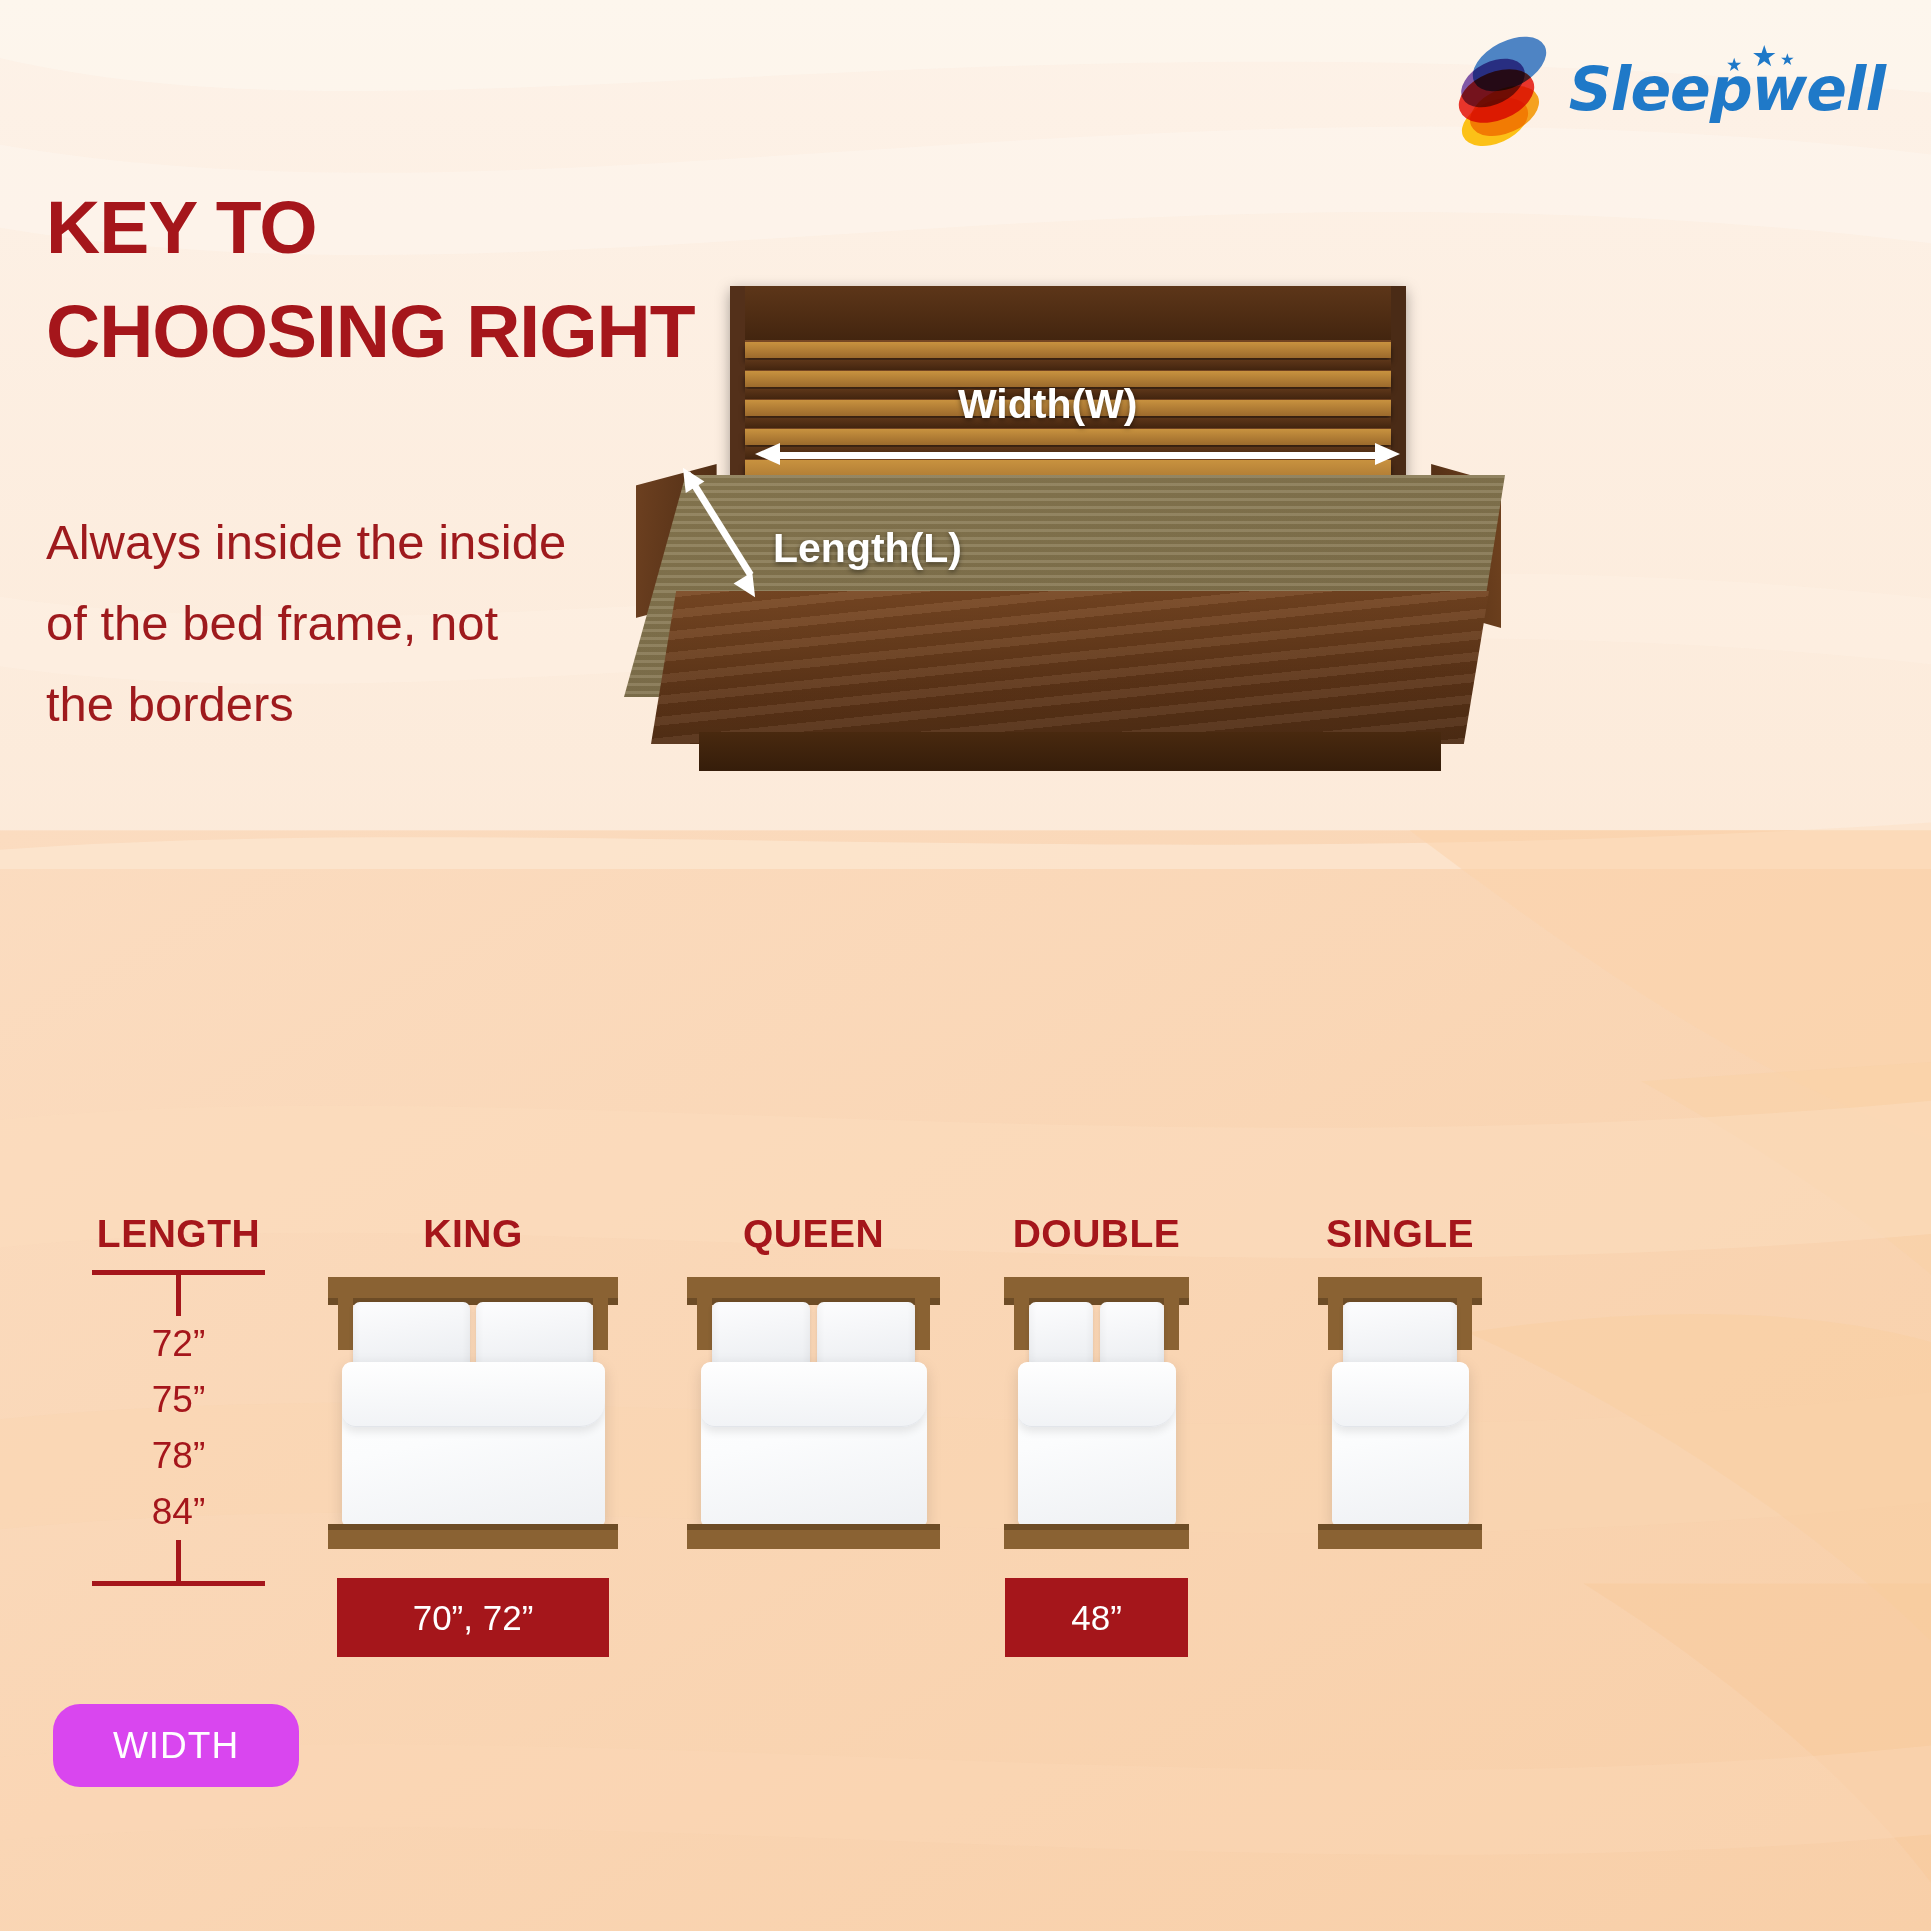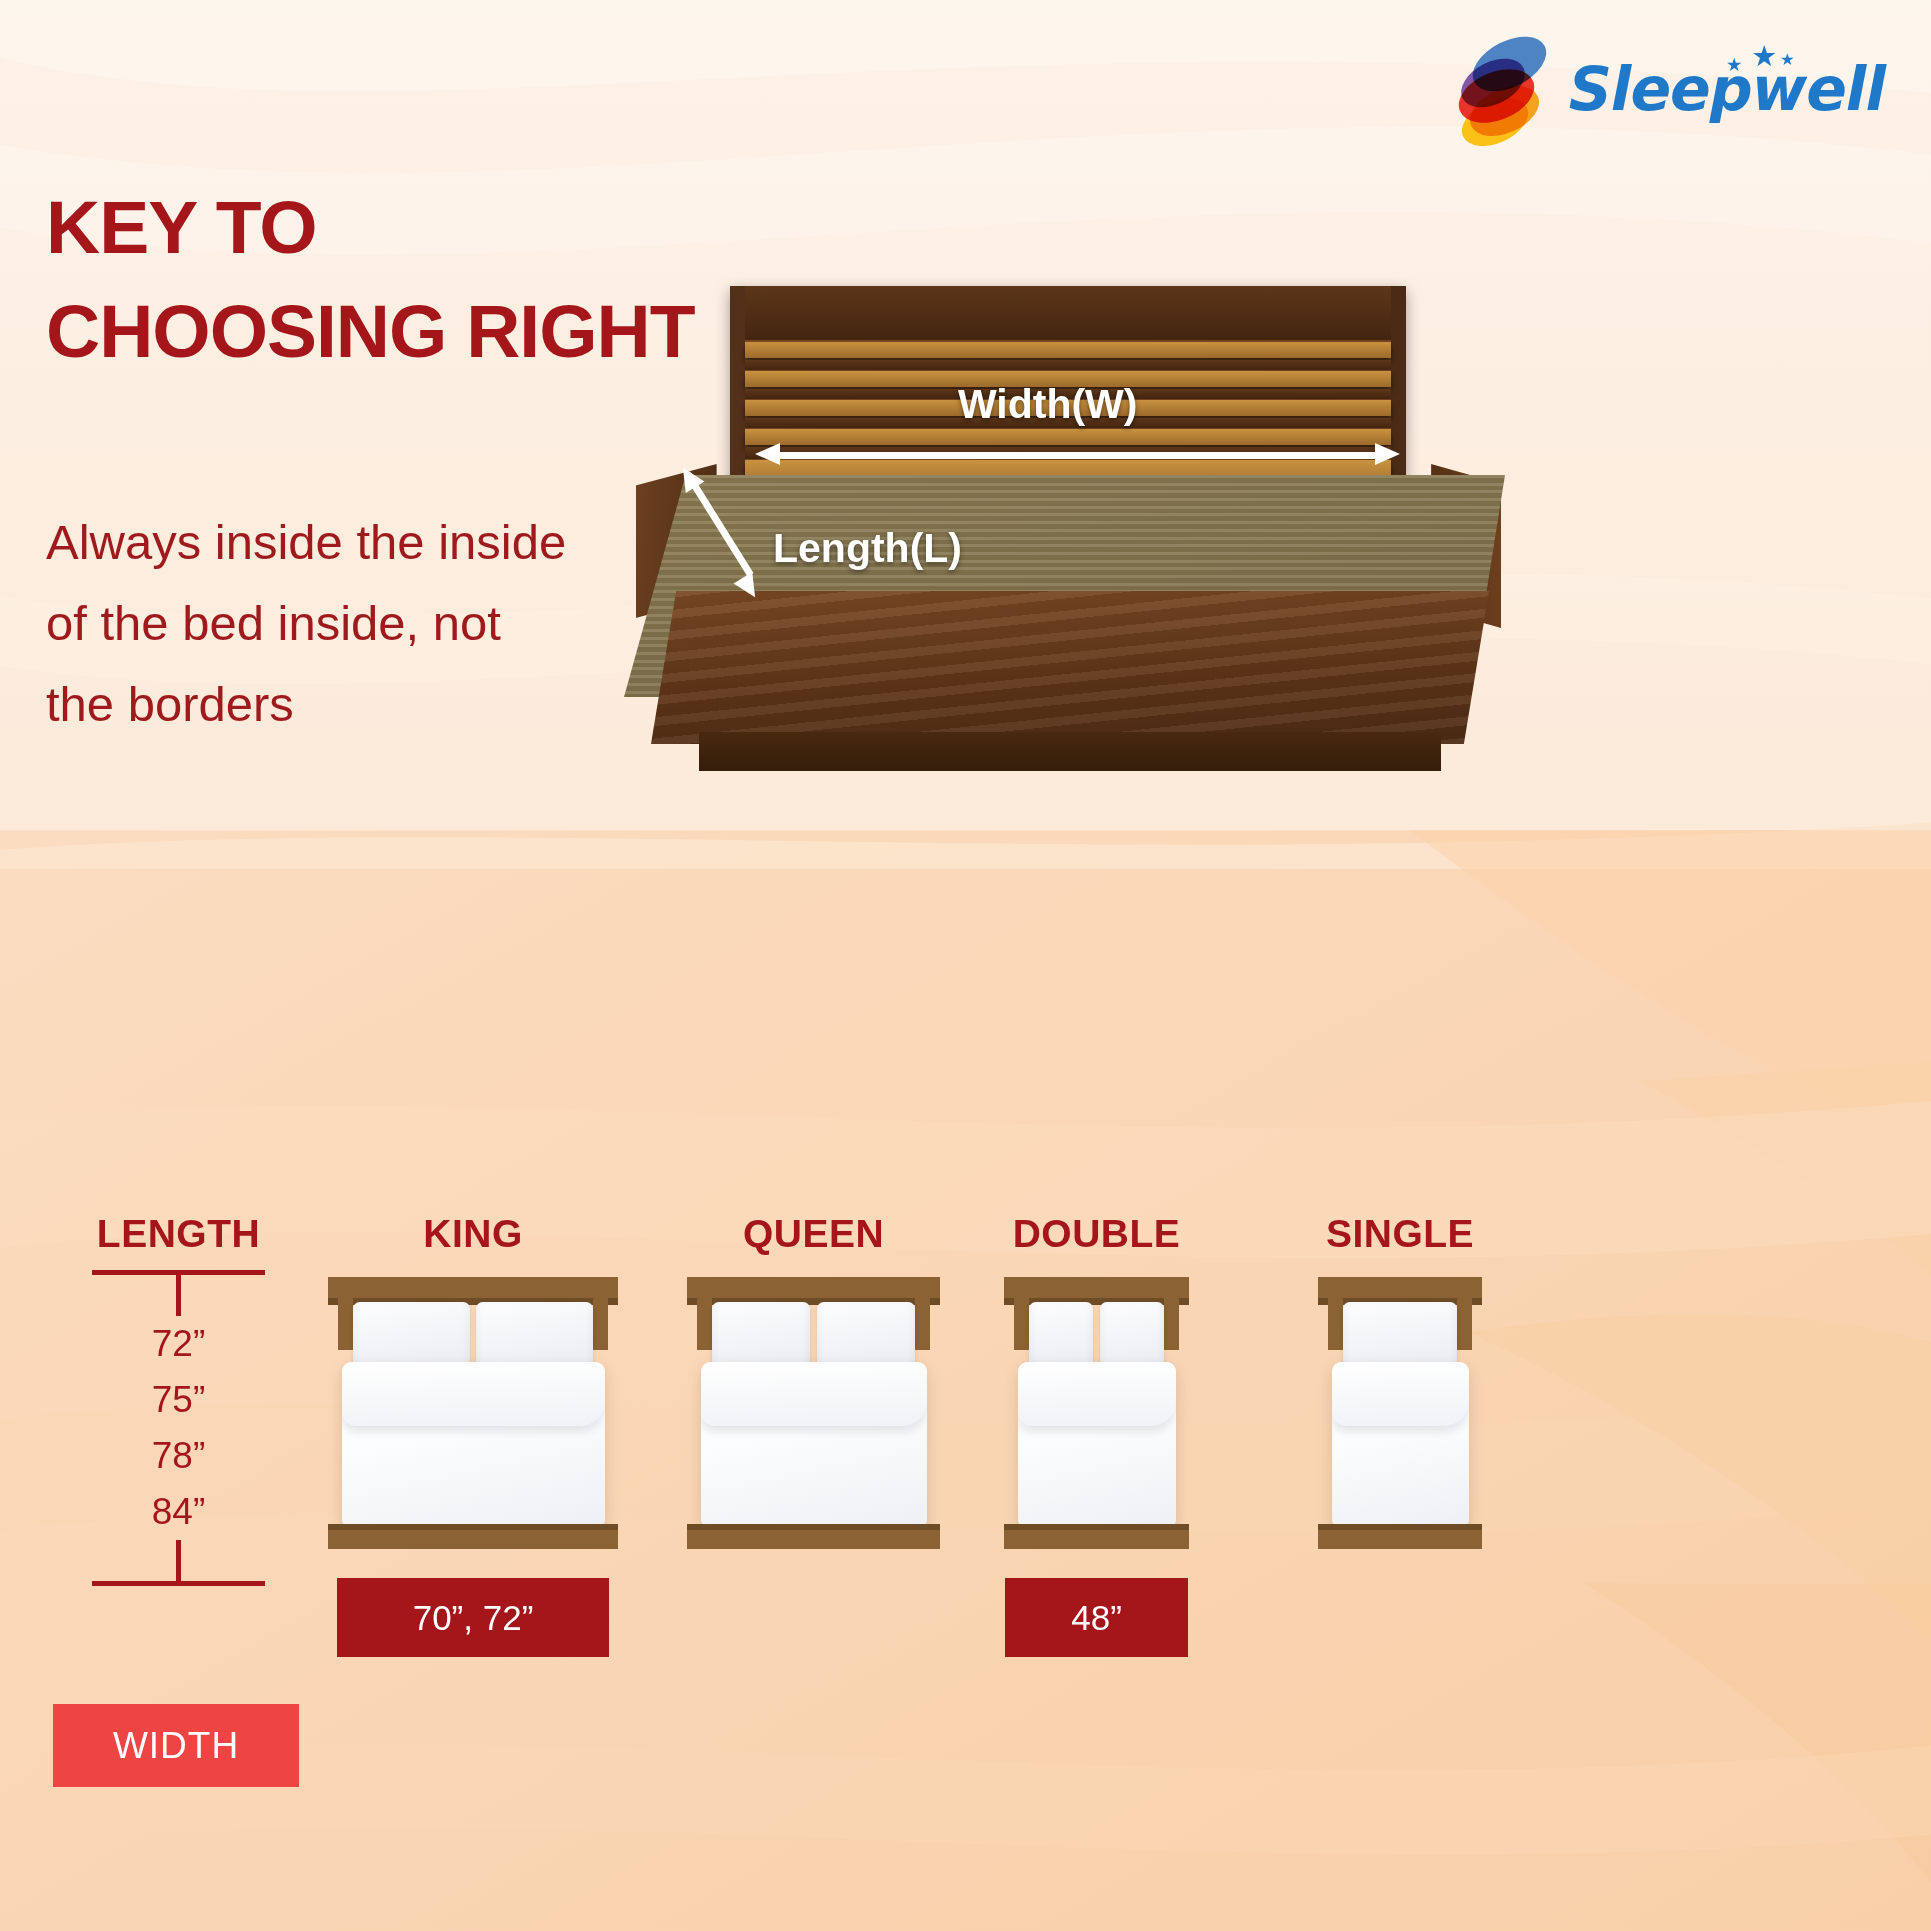--- a/index.html
+++ b/index.html
@@ -112,23 +112,23 @@
   }
   .brk { position:relative; height:46px; }
   .brk .bar { position:absolute; left:34px; right:34px; height:5.8px; background:#a5161b; }
   .brk .tick { position:absolute; left:50%; margin-left:-2.9px; width:5.8px; height:41px; background:#a5161b; }
   .brk.top .bar { top:0; } .brk.top .tick { top:5.8px; }
   .brk.bot .bar { bottom:0; } .brk.bot .tick { bottom:5.8px; }
   .len-val { font-size:37px; color:#a5161b; line-height:1.52; font-weight:normal; }
 
   #width-chip {
     position:absolute; left:53px; top:1704px; width:246px; height:83px;
-    background:#ef4444; color:#fff; z-index:5;
+    background:#d946ef; color:#fff; z-index:5;
     display:flex; align-items:center; justify-content:center;
-    font-size:37px; letter-spacing:1px;
+    font-size:37px; letter-spacing:1px;border-radius:27px;
   }
 
   
   .col { position:absolute; z-index:5; }
   .col-title {
     text-align:center; font-weight:bold; font-size:39px;
     color:#a5161b; letter-spacing:0.5px; margin-bottom:21px;
   }
   .bedtop { position:relative; margin:0 auto; }
   .hb-bar { position:absolute; left:0; right:0; top:0; height:21px; background:#8a6233; }
@@ -212,21 +212,21 @@
   <span style="position:absolute;color:#1f79c8;font-size:16.4px;left:21px;top:17.4px;">★</span>
 </div>
 
 <div id="headline">
   <div>KEY TO</div>
   <div>CHOOSING  RIGHT</div>
 </div>
 
 <div id="subhead">
   <div>Always inside the inside</div>
-  <div>of the bed inside, not</div>
+  <div>of the bed frame, not</div>
   <div>the borders</div>
 </div>
 
 <div id="bed-photo">
   <div class="left-post"></div>
   <div class="right-post"></div>
 
   <div class="hb-frame">
     <div class="slat dark" style="top:0;   height:54px;"></div>
     <div class="slat" style="top:56px;"></div>

